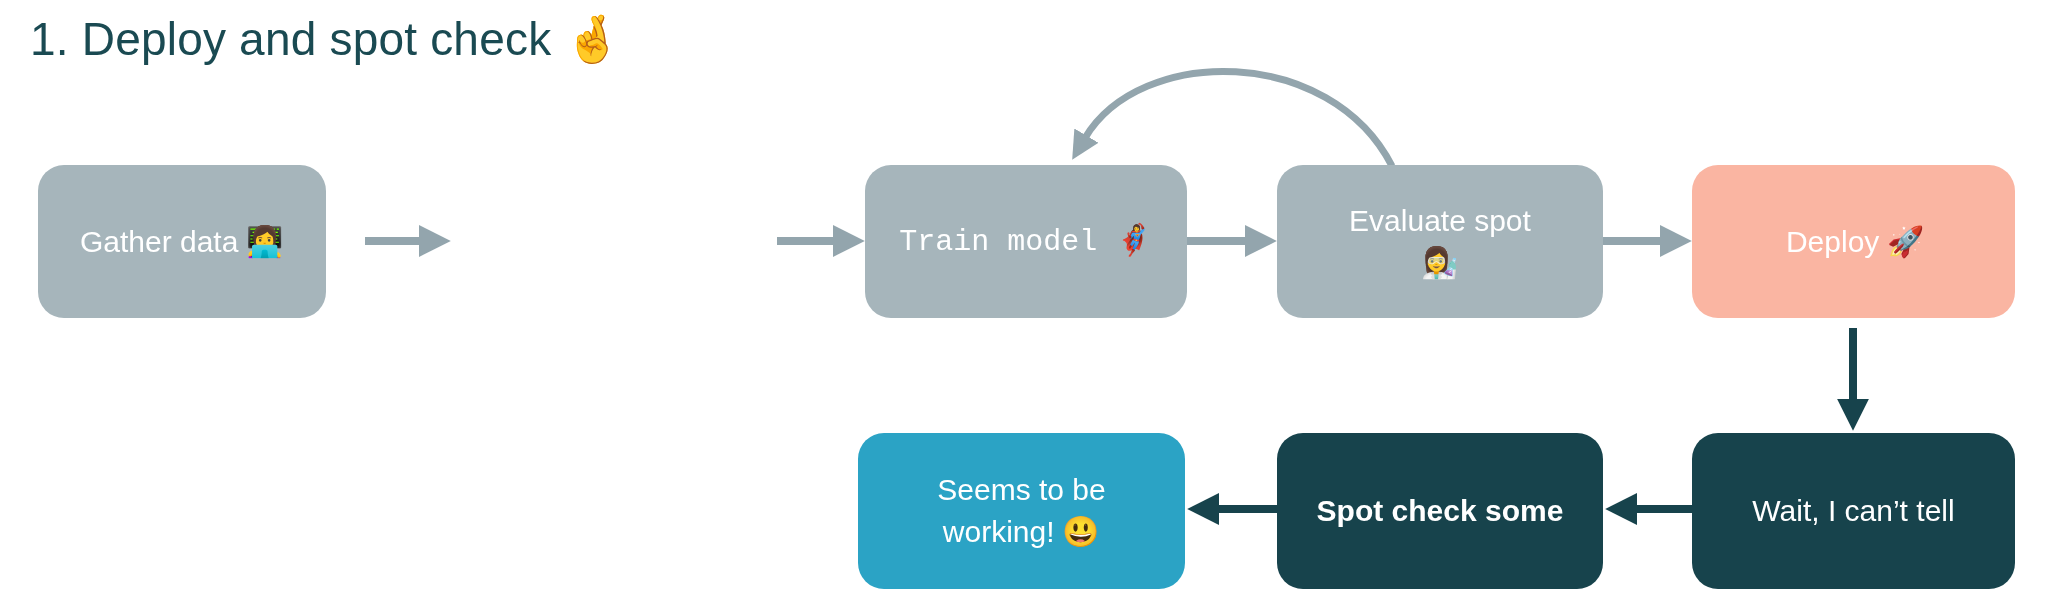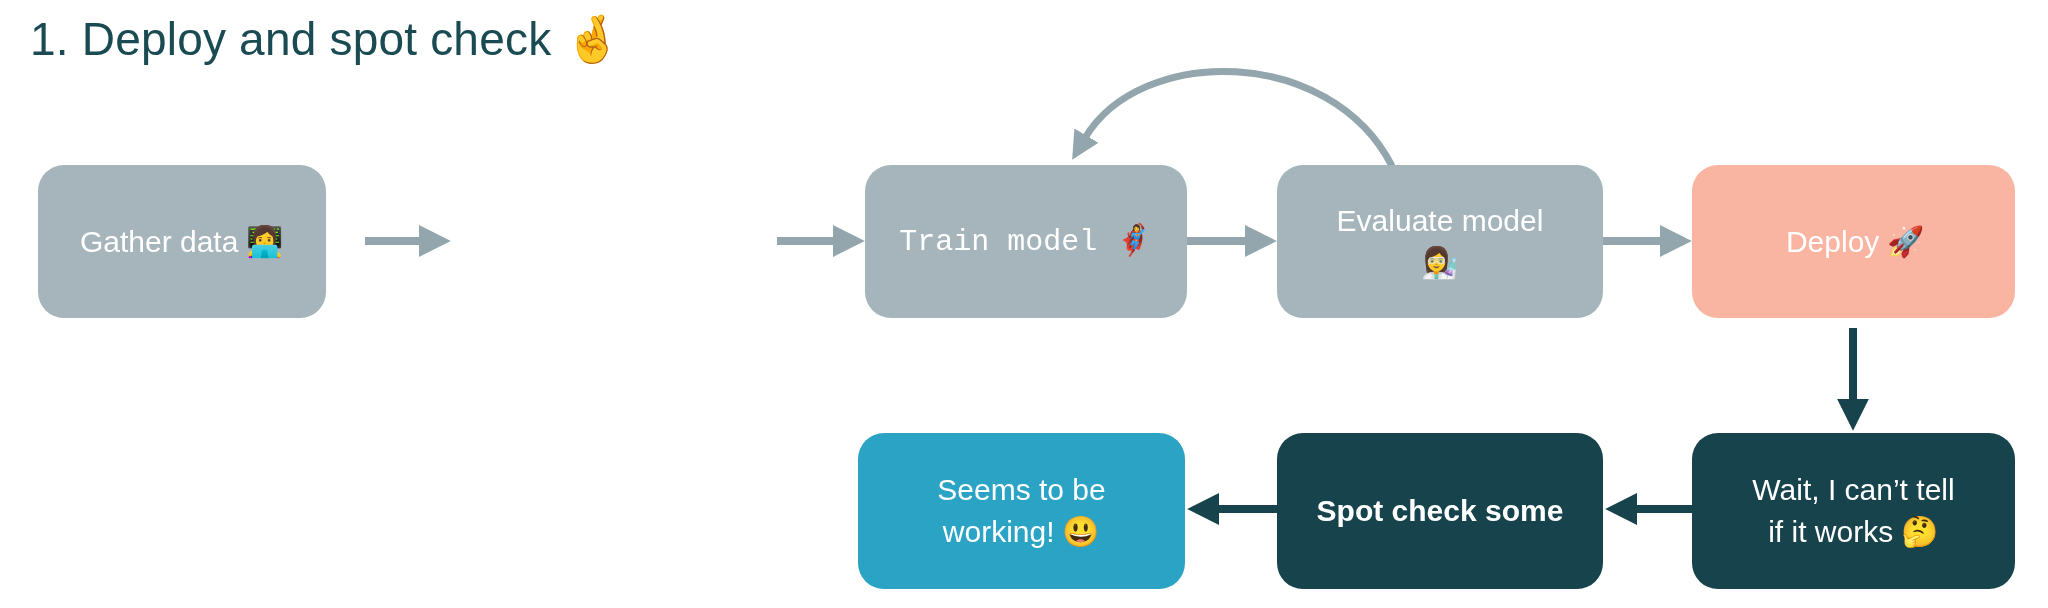--- a/index.html
+++ b/index.html
@@ -107,35 +107,34 @@
   <div class="node row-top bg-gray n-gather">
     <span>Gather data 👩‍💻</span>
   </div>
 
 
   <div class="node row-top bg-gray n-train">
     <span>Train model 🦸‍♀️</span>
   </div>
 
   <div class="node row-top bg-gray n-evaluate">
-    <span>Evaluate model</span>
+    <span>Evaluate spot</span>
     <span>👩‍🔬</span>
   </div>
 
   <div class="node row-top bg-salmon n-deploy">
     <span>Deploy 🚀</span>
   </div>
 
   <div class="node row-bottom bg-cyan n-seems">
     <span>Seems to be</span>
     <span>working! 😃</span>
   </div>
 
   <div class="node row-bottom bg-dark n-spot">
     <span>Spot check some</span>
   </div>
 
   <div class="node row-bottom bg-dark n-wait">
     <span>Wait, I can’t tell</span>
-    <span>if it works 🤔</span>
   </div>
 
 </div>
 
 </body></html>

